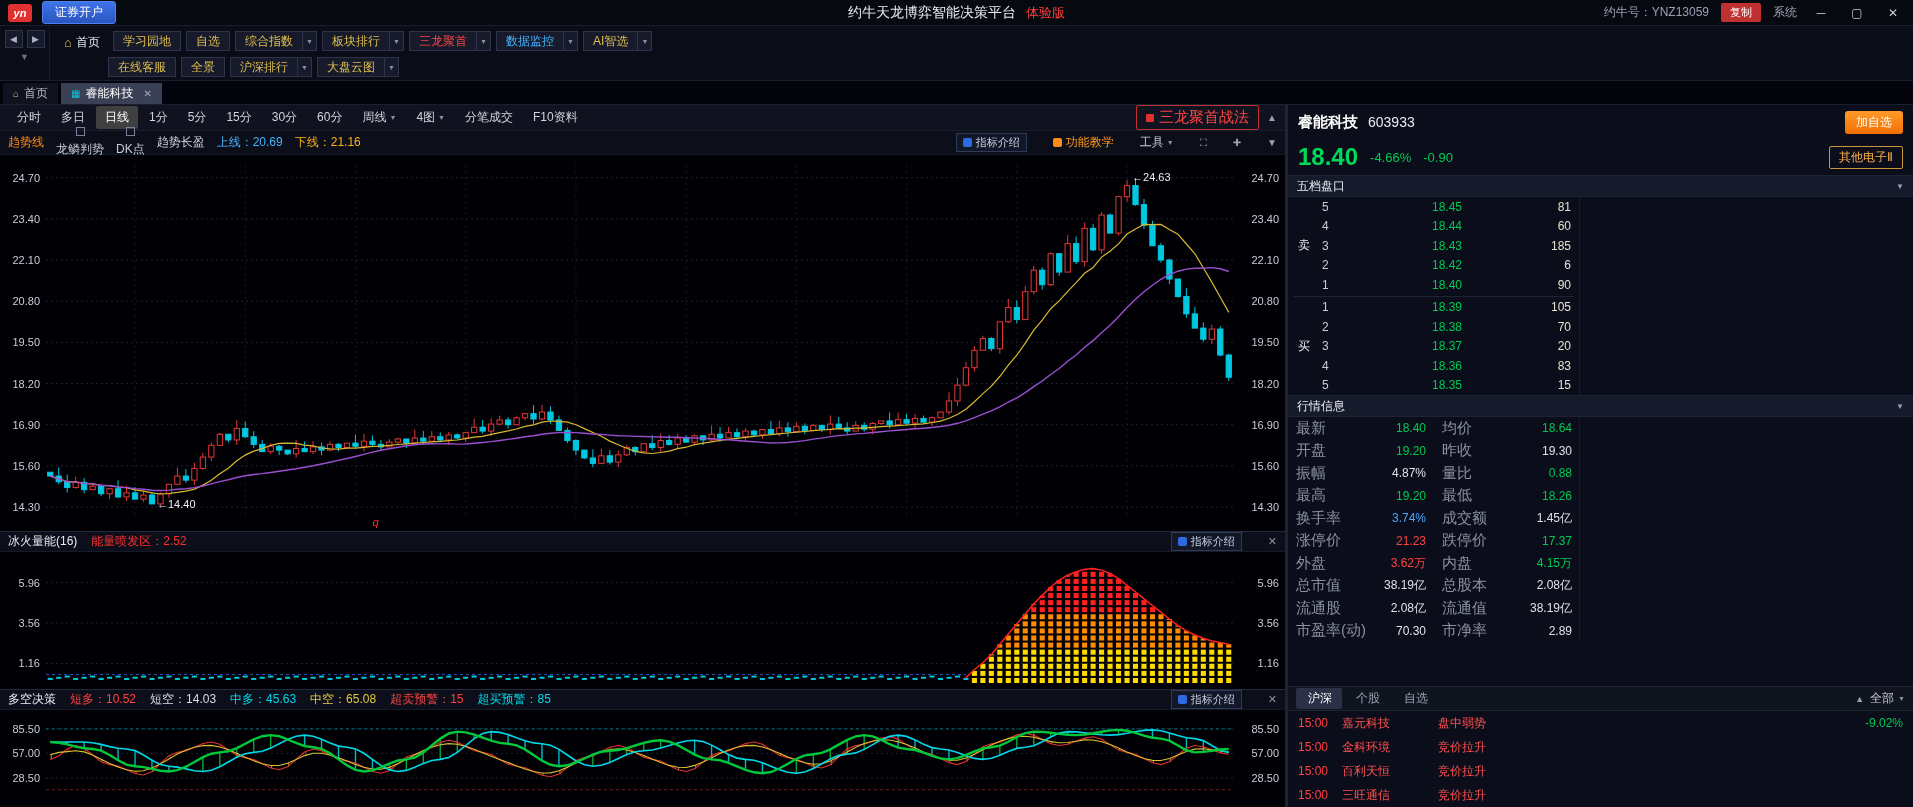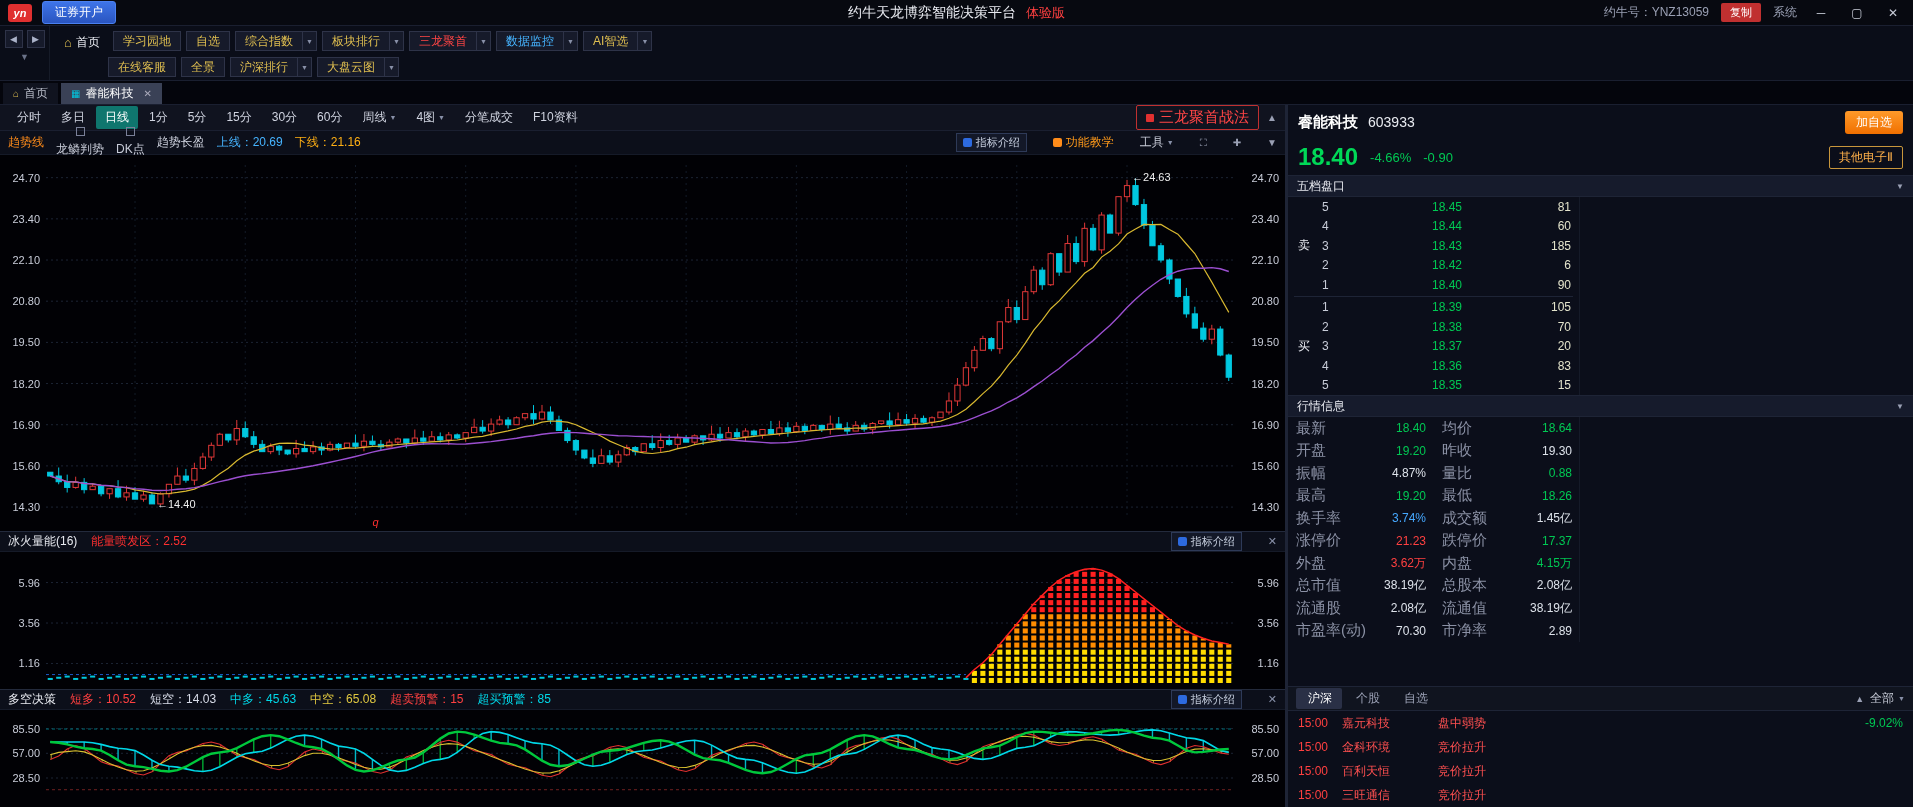--- a/index.html
+++ b/index.html
@@ -50,21 +50,21 @@
 
 
 .content{flex:1;display:flex;min-height:0;}
 .left-col{width:1288px;display:flex;flex-direction:column;border-right:3px solid #1e2436;min-height:0;}
 .right-col{flex:1;background:#0b0e1a;display:flex;flex-direction:column;min-height:0;}
 
 
 .period-bar{height:26px;display:flex;align-items:center;background:#10131f;border-bottom:1px solid #1a1f30;
   padding:0 8px;gap:2px;flex:none;}
 .pbtn{padding:3px 9px;color:#d0d4e0;font-size:12px;cursor:pointer;display:flex;align-items:center;gap:3px;border-radius:2px;}
-.pbtn.active{background:#0f766e;color:#fff;}
+.pbtn.active{background:#404040;color:#fff;}
 .pbtn .dd{font-size:7px;color:#8890a8;}
 .strategy{margin-left:auto;display:flex;align-items:center;gap:8px;}
 .strat-btn{border:1px solid #c03030;color:#ff4545;padding:2px 9px;font-size:15px;border-radius:2px;
   display:flex;align-items:center;gap:5px;cursor:pointer;}
 .strat-ic{width:8px;height:8px;background:#e03030;border-radius:1px;}
 .mini-ic{color:#9aa0b4;font-size:10px;cursor:pointer;}
 
 
 .ind-bar{height:24px;display:flex;align-items:center;background:#0c0f1a;padding:0 8px;gap:12px;
   font-size:12px;border-bottom:1px solid #151a28;flex:none;}

